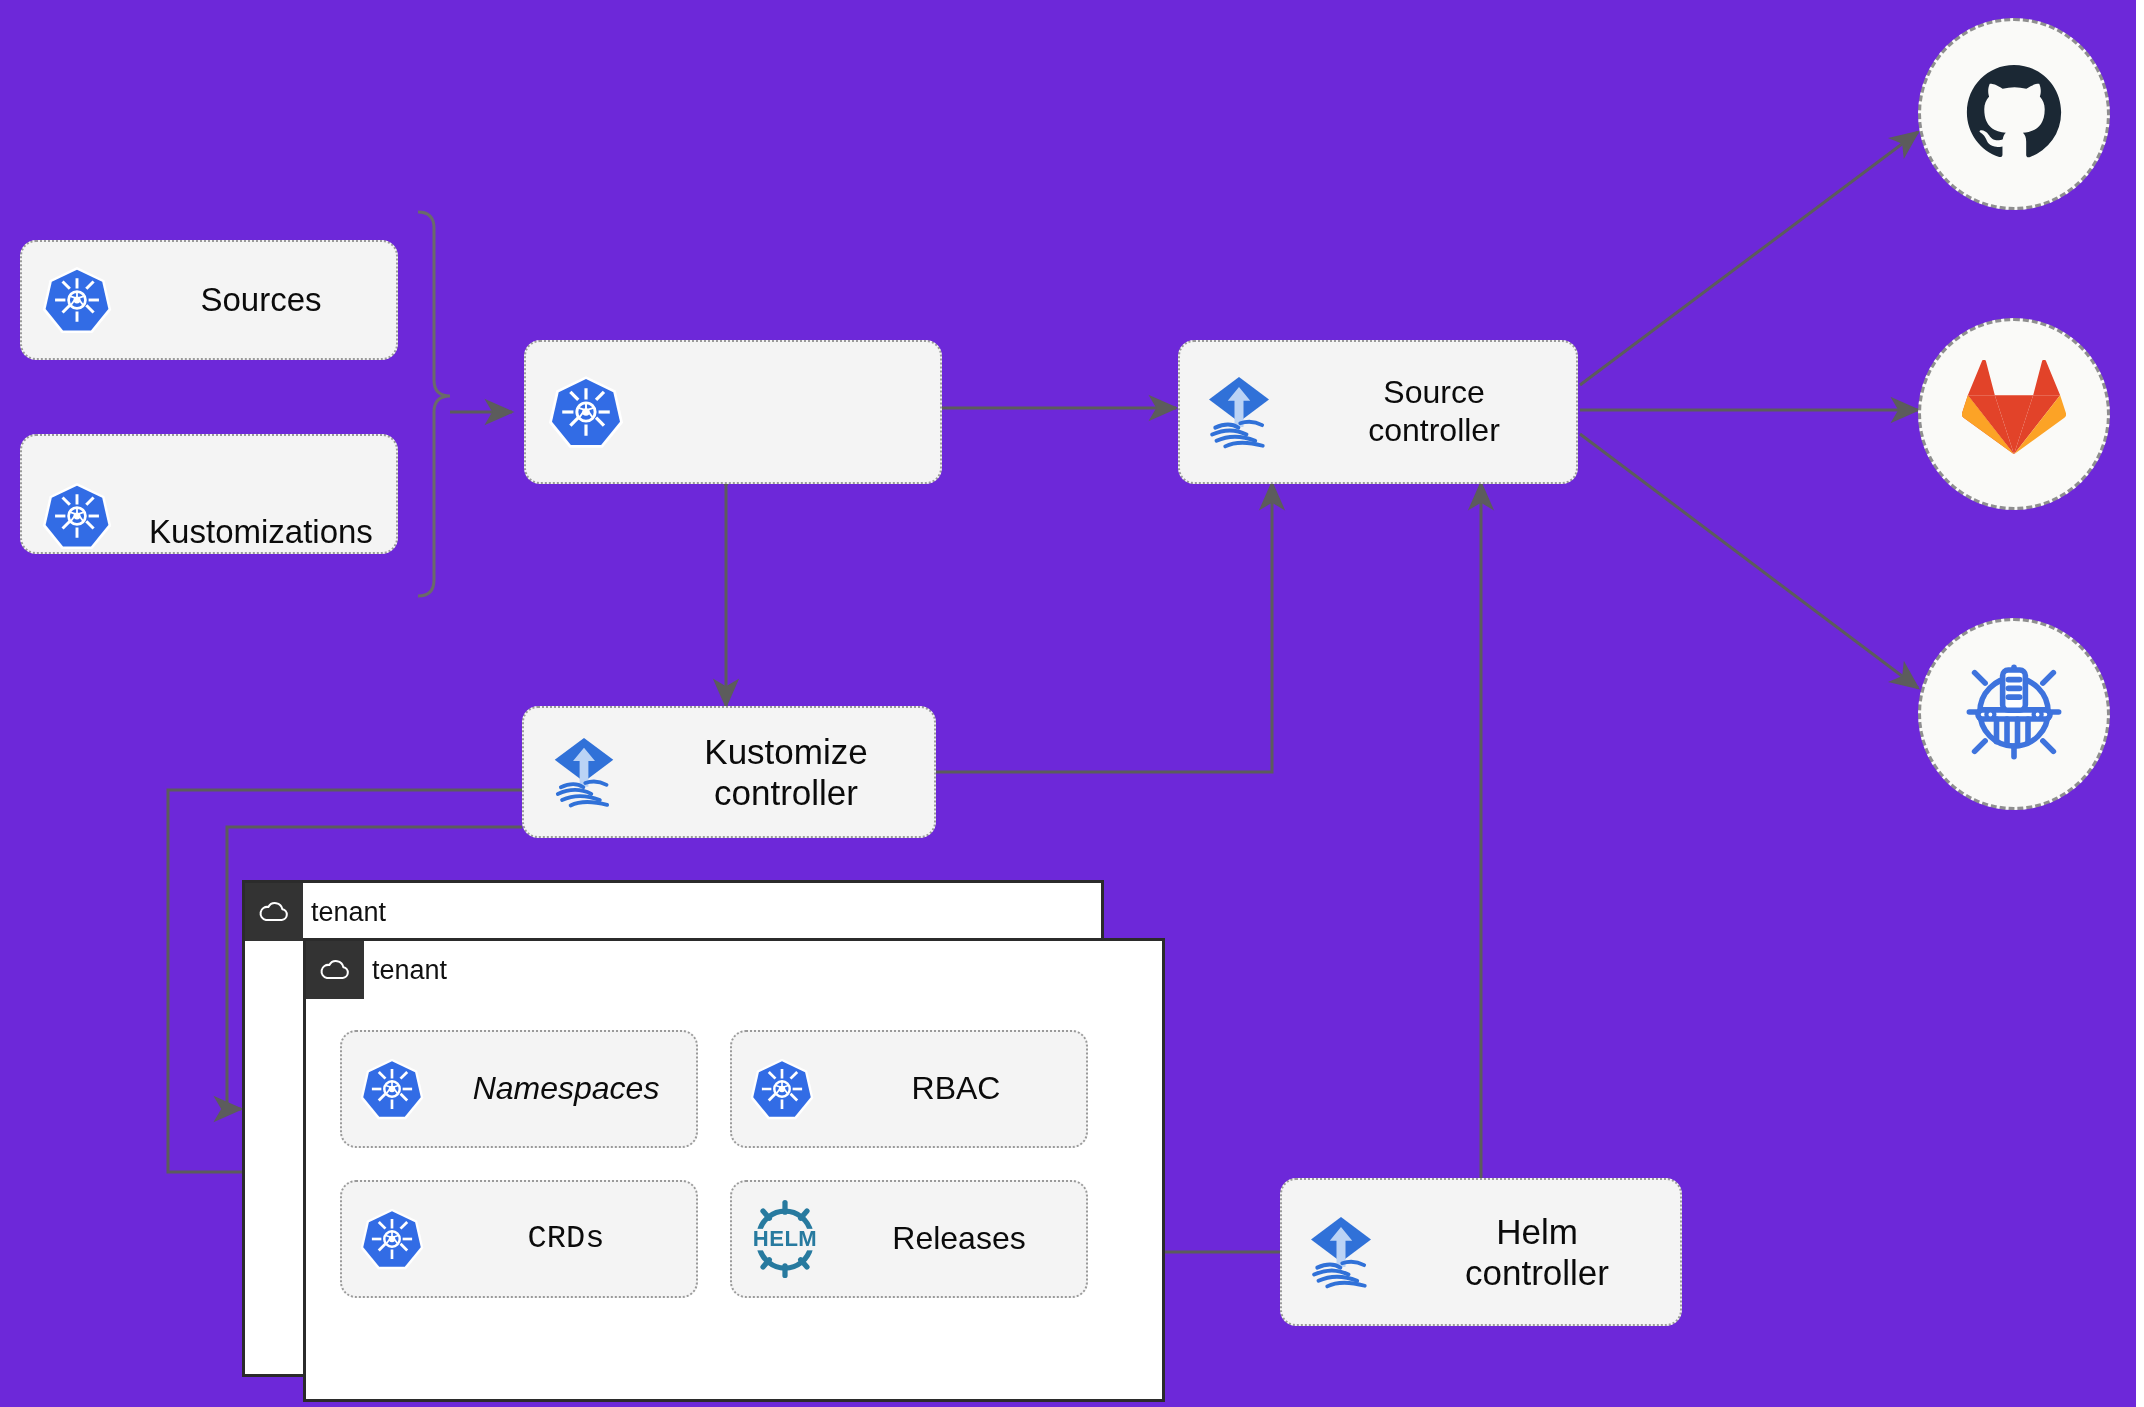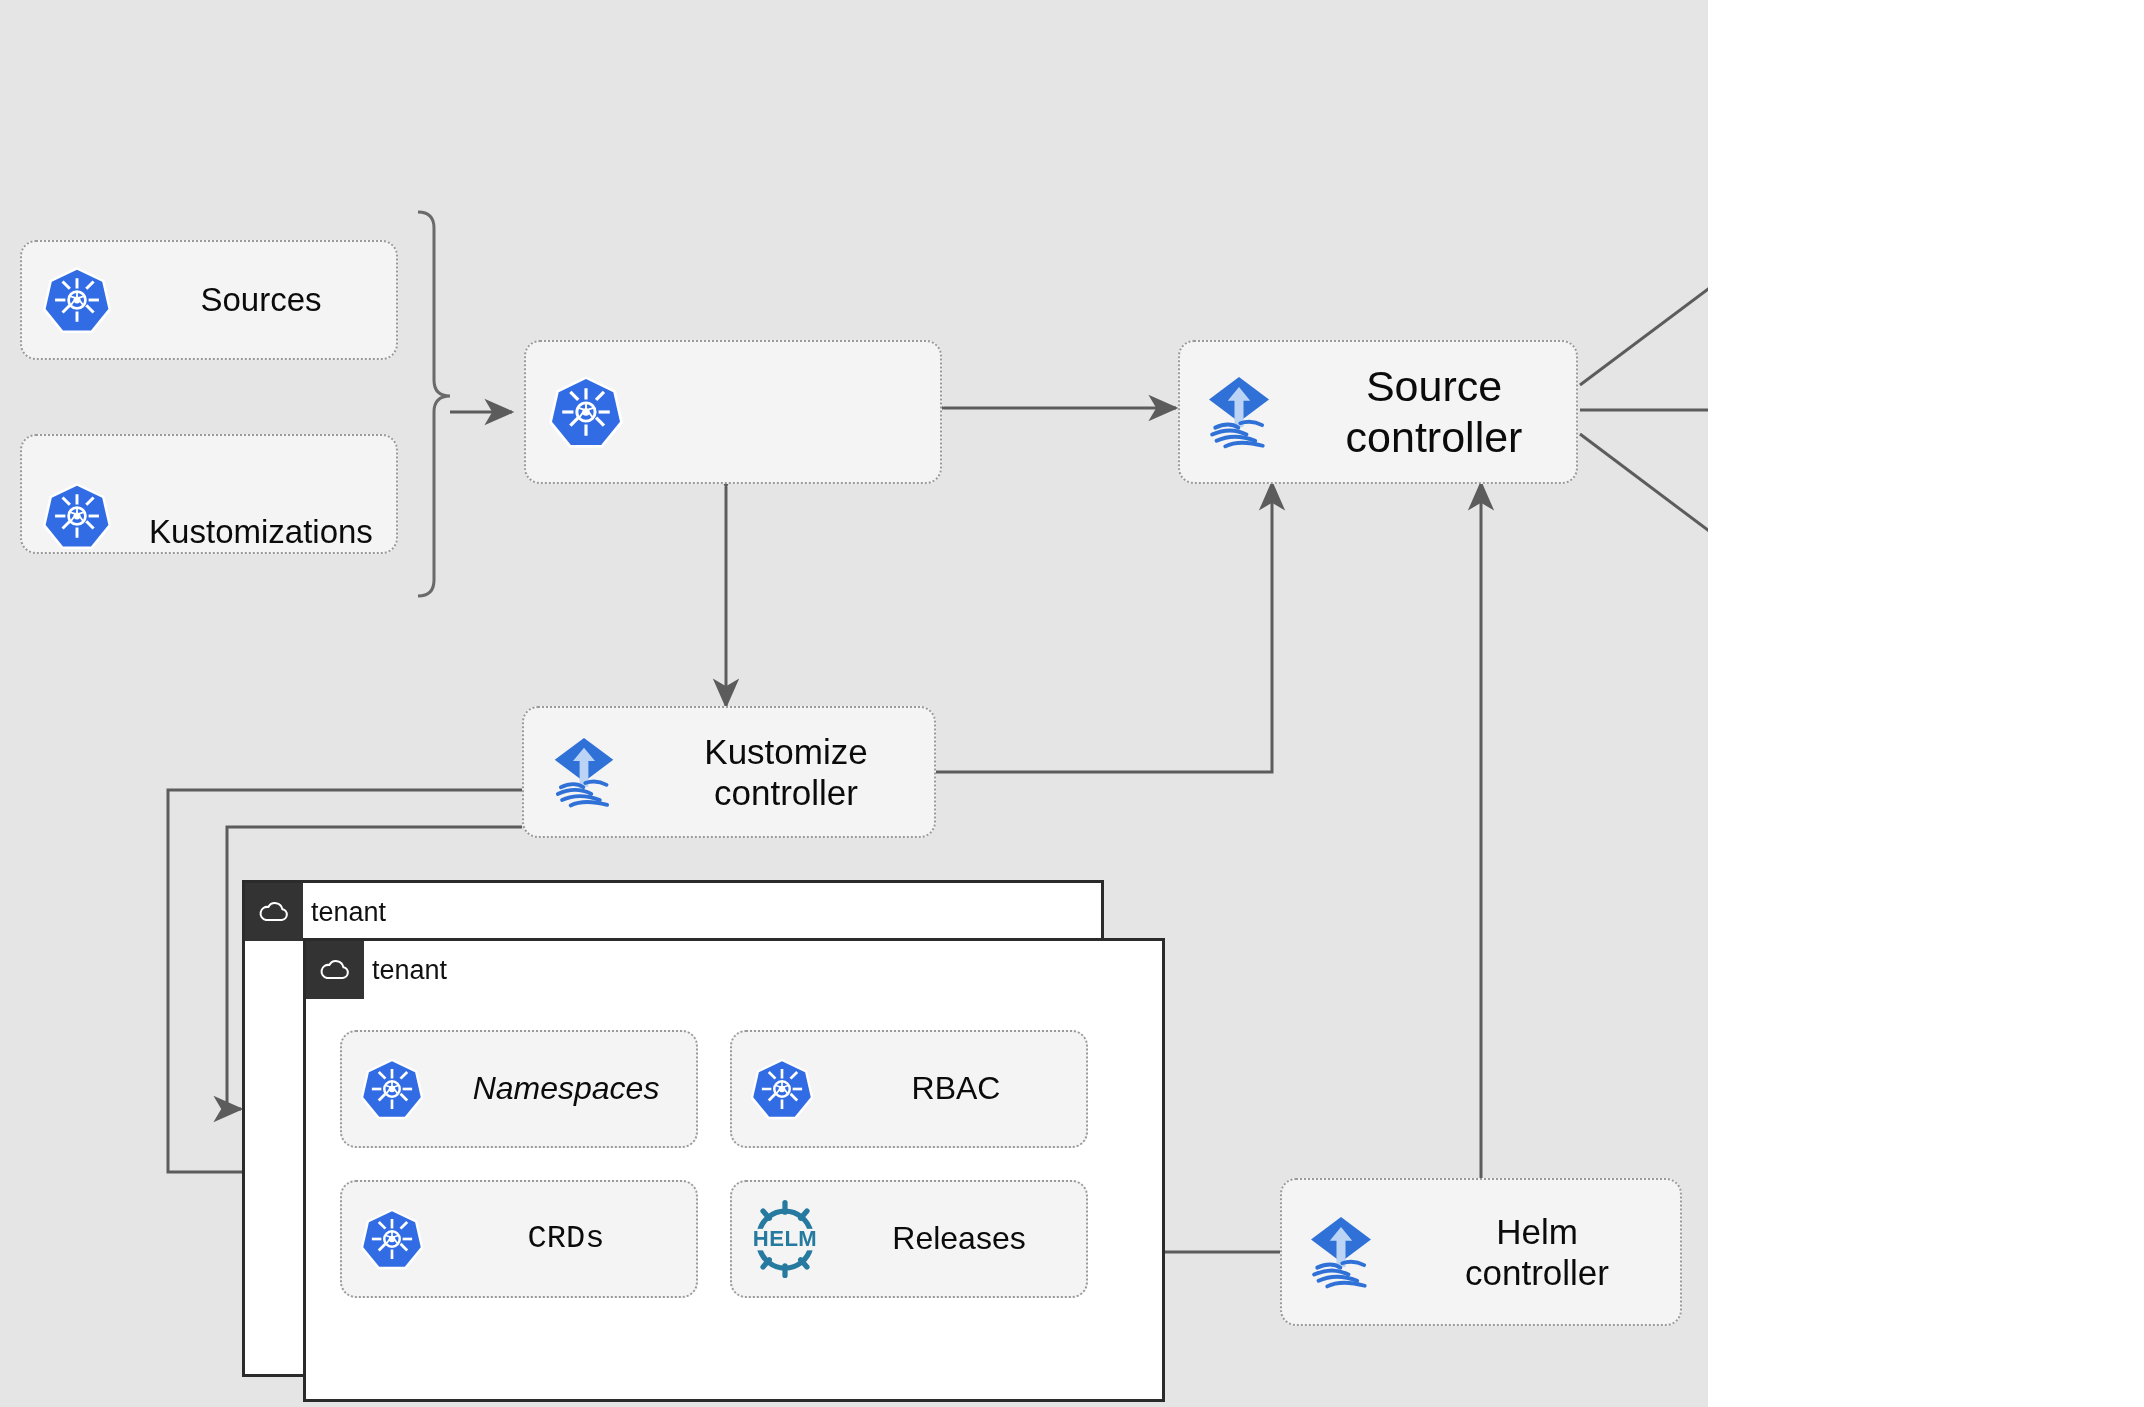--- a/index.html
+++ b/index.html
@@ -1,17 +1,17 @@
 <!DOCTYPE html>
 <html><head>
 <meta charset="utf-8">
 <style>
   html,body{margin:0;padding:0;background:#ffffff;}
   body{font-family:"Liberation Sans","DejaVu Sans",sans-serif;}
-  #stage{position:relative;width:1708px;height:1407px;background:#e5e5e5;overflow:hidden;}
+  #stage{position:relative;width:2136px;height:1407px;background:#6d28d9;overflow:hidden;}
 
   
   .node{
     position:absolute;
     background:#f4f4f4;
     border:2px dotted #9a9a9a;
     border-radius:16px;
     display:flex;
     align-items:center;
     box-sizing:border-box;
@@ -189,21 +189,21 @@
         <path d="M32 12 41 23 35.6 23 35.6 44 28.4 44 28.4 23 23 23Z" fill="#BBD3F5"></path>
         <g stroke="#3071D8" stroke-width="3.1" fill="none" stroke-linecap="round">
           <path d="M13 44.5 Q24 39.5 31.5 44.5"></path>
           <path d="M10.5 50 Q25 43.5 38 50"></path>
           <path d="M14 55 Q28 48.5 45 55"></path>
           <path d="M21 59.5 Q32 54 51 59"></path>
           <path d="M33 41 Q42 38 50.5 42.5"></path>
         </g>
       </svg>
     </span>
-    <span class="lbl" style="font-size:43px;">Source
+    <span class="lbl" style="font-size:32px;">Source
 controller</span>
   </div>
 
   <div class="node" style="left:522px;top:706px;width:414px;height:132px;align-items:center;">
     <span class="ico" style="width:120px;">
       <svg width="78" height="78" viewBox="0 0 64 64" aria-hidden="true">
         <path d="M32 4 56 22 32 40 8 22Z" fill="#3071D8"></path>
         <path d="M32 12 41 23 35.6 23 35.6 44 28.4 44 28.4 23 23 23Z" fill="#BBD3F5"></path>
         <g stroke="#3071D8" stroke-width="3.1" fill="none" stroke-linecap="round">
           <path d="M13 44.5 Q24 39.5 31.5 44.5"></path>

